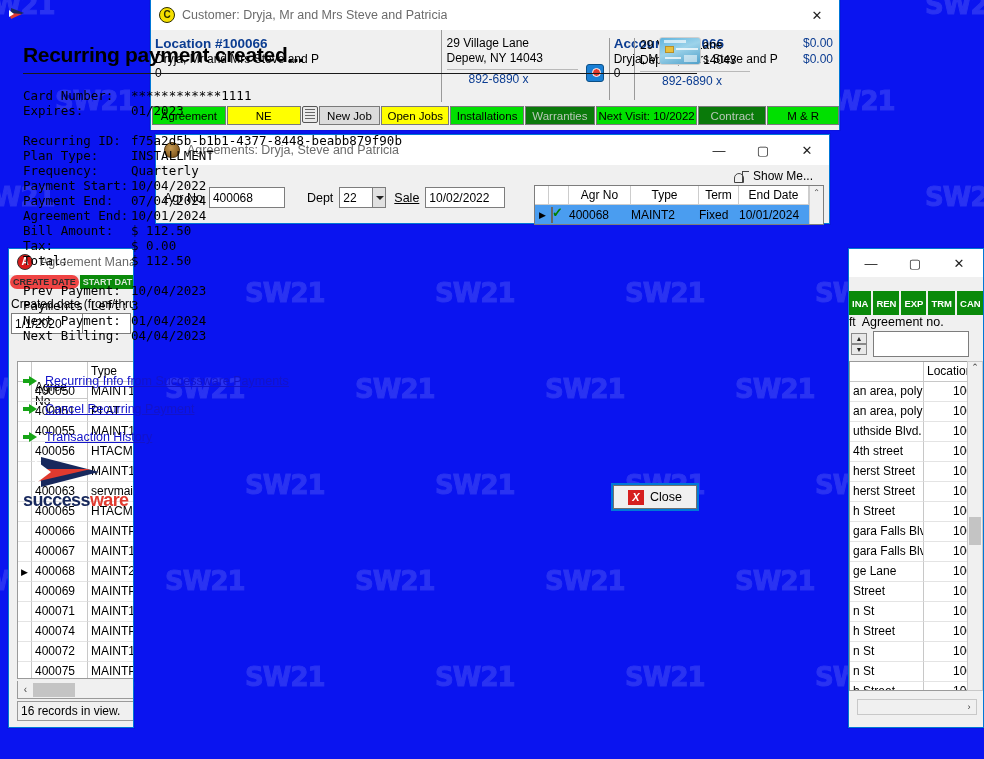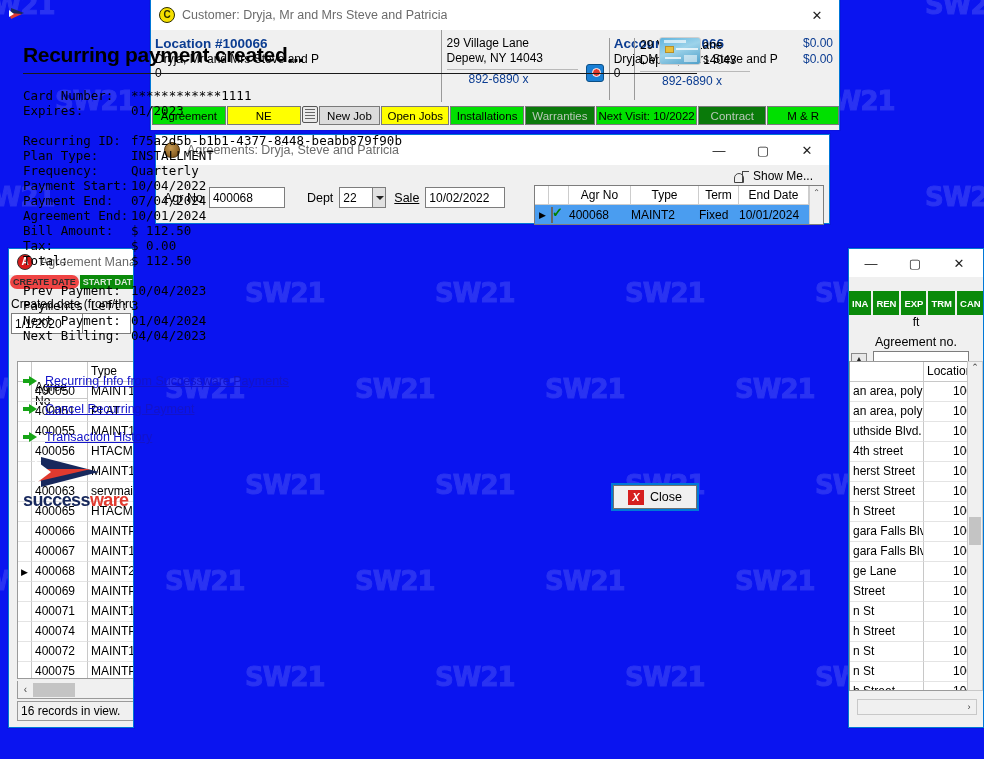--- a/index.html
+++ b/index.html
@@ -250,21 +250,21 @@
   }
 
   
   #win-right { left: 848px; top: 248px; width: 136px; height: 480px; overflow: hidden; }
   .rw-tabs { display: flex; height: 16px; gap: 2px; padding-left: 0px; }
   .rw-tab {
     font-size: 9.5px; font-weight: bold; color: #fff; background: #0a8a0a;
     display: flex; align-items: center; justify-content: center;
     padding: 12px 3px; white-space: nowrap;
   }
-  .rw-lblrow { display: flex; align-items: center; padding: 8px 0 2px 0; gap: 6px; flex-direction: column; }
+  .rw-lblrow { display: flex; align-items: center; padding: 8px 0 2px 0; gap: 6px; }
   .rw-spin { width: 16px; }
   .rw-spin div {
     height: 11px; background: #e8e8e8; border: 1px solid #8a8a8a;
     font-size: 7px; text-align: center; line-height: 9px; color: #222;
   }
   .rw-grid { position: absolute; left: 0; top: 112px; right: 6px; bottom: 36px; background: #fff; border: 1px solid #9a9a9a; overflow: hidden; }
   .rw-hdr { display: flex; height: 20px; font-size: 12px; }
   .rw-hdr .a { flex: 1; border-right: 1px solid #c8c8c8; border-bottom: 1px solid #c8c8c8; padding: 2px 3px; }
   .rw-hdr .b { width: 52px; border-bottom: 1px solid #c8c8c8; padding: 2px 3px; }
   .rw-row { display: flex; height: 20px; font-size: 12px; }

